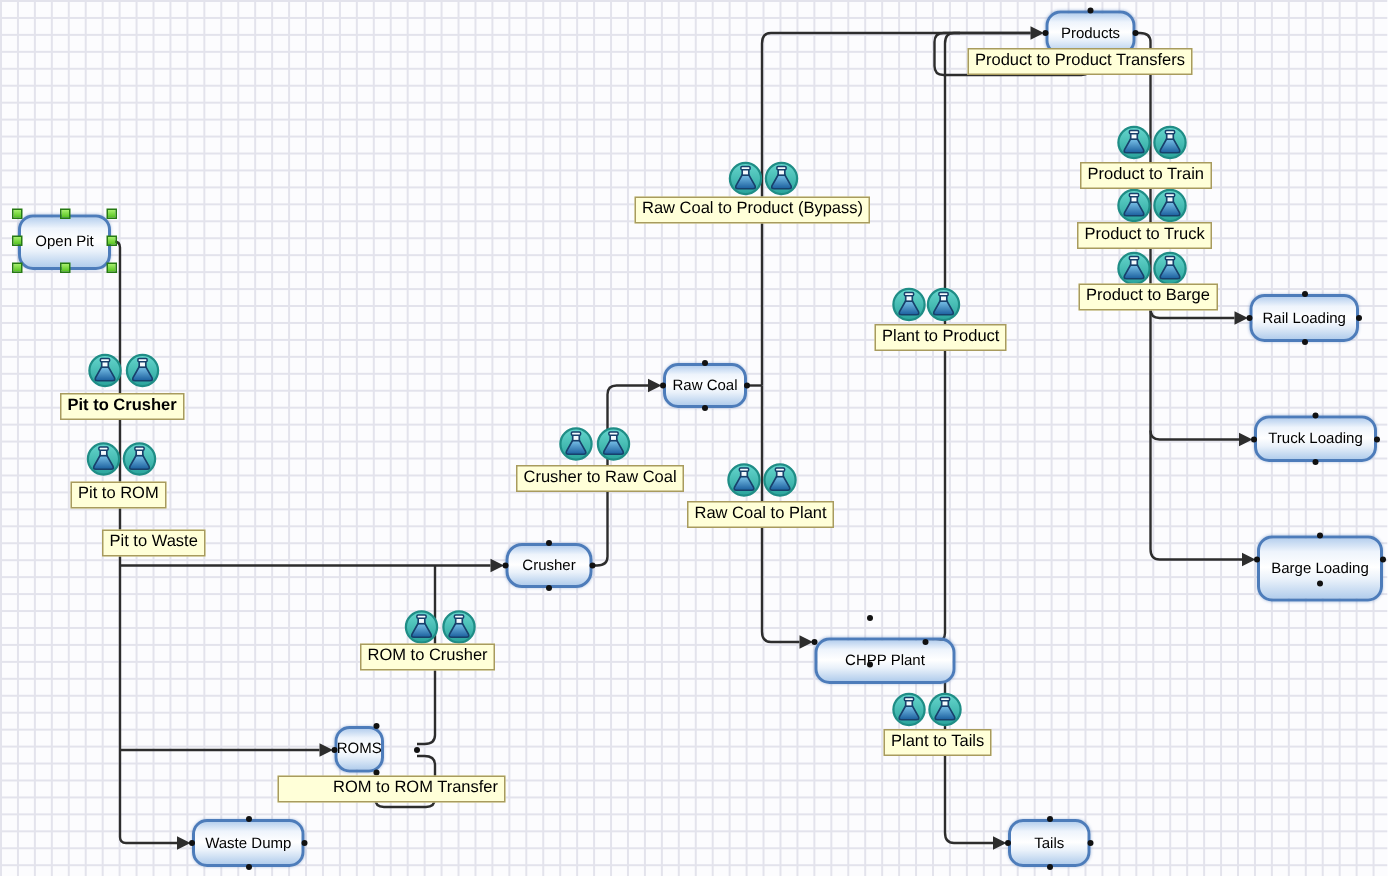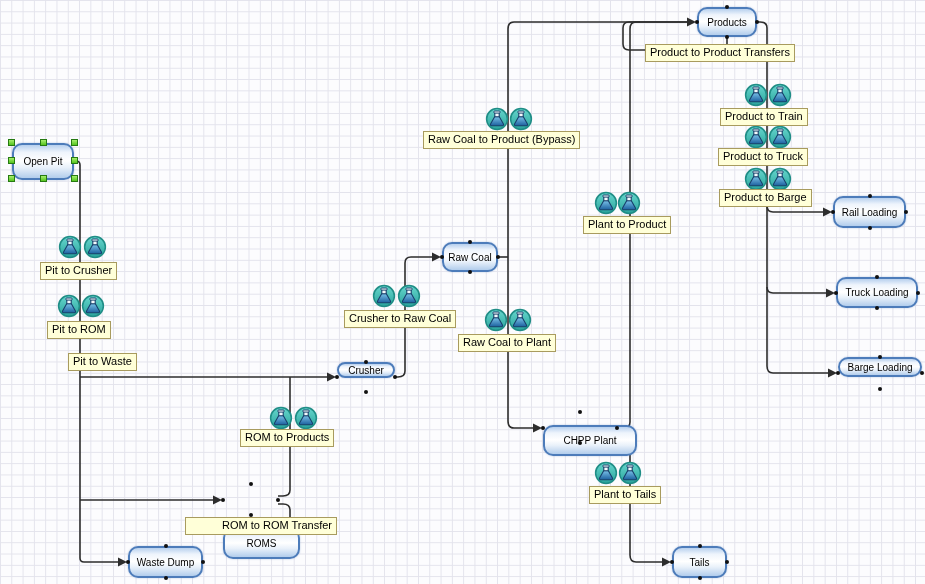--- a/index.html
+++ b/index.html
@@ -78,31 +78,31 @@
     </svg>
 <div class="node" style="left: 12px; top: 143px; width: 62px; height: 37px;">Open Pit</div>
     <div class="handle" style="left: 8px; top: 139px;"></div>
     <div class="handle" style="left: 8px; top: 157px;"></div>
     <div class="handle" style="left: 8px; top: 175px;"></div>
     <div class="handle" style="left: 39.5px; top: 139px;"></div>
     <div class="handle" style="left: 39.5px; top: 175px;"></div>
     <div class="handle" style="left: 71px; top: 139px;"></div>
     <div class="handle" style="left: 71px; top: 157px;"></div>
     <div class="handle" style="left: 71px; top: 175px;"></div>
-    <div class="node" style="left: 223px; top: 484px; width: 77px; height: 31px; margin-top: 44px;">ROMS</div>
+    <div class="node" style="left: 223px; top: 484px; width: 33px; height: 31px;">ROMS</div>
     <div class="port" style="left: 248.5px; top: 482px; background: rgb(17, 17, 17);"></div>
     <div class="port" style="left: 248.5px; top: 513px; background: rgb(17, 17, 17);"></div>
     <div class="port" style="left: 221px; top: 497.5px; background: rgb(17, 17, 17);"></div>
     <div class="port" style="left: 276px; top: 497.5px; background: rgb(17, 17, 17);"></div>
     <div class="node" style="left: 128px; top: 546px; width: 75px; height: 32px;">Waste Dump</div>
     <div class="port" style="left: 163.5px; top: 544px; background: rgb(17, 17, 17);"></div>
     <div class="port" style="left: 163.5px; top: 576px; background: rgb(17, 17, 17);"></div>
     <div class="port" style="left: 126px; top: 560px; background: rgb(17, 17, 17);"></div>
     <div class="port" style="left: 201px; top: 560px; background: rgb(17, 17, 17);"></div>
-    <div class="node" style="left: 337px; top: 362px; width: 58px; height: 16px;">Crusher</div>
+    <div class="node" style="left: 337px; top: 362px; width: 58px; height: 30px; border-radius: 11px;">Crusher</div>
     <div class="port" style="left: 364px; top: 360px; background: rgb(17, 17, 17);"></div>
     <div class="port" style="left: 364px; top: 390px; background: rgb(17, 17, 17);"></div>
     <div class="port" style="left: 335px; top: 375px; background: rgb(17, 17, 17);"></div>
     <div class="port" style="left: 393px; top: 375px; background: rgb(17, 17, 17);"></div>
     <div class="node" style="left: 442px; top: 242px; width: 56px; height: 30px;">Raw Coal</div>
     <div class="port" style="left: 468px; top: 240px; background: rgb(17, 17, 17);"></div>
     <div class="port" style="left: 468px; top: 270px; background: rgb(17, 17, 17);"></div>
     <div class="port" style="left: 440px; top: 255px; background: rgb(17, 17, 17);"></div>
     <div class="port" style="left: 496px; top: 255px; background: rgb(17, 17, 17);"></div>
     <div class="node" style="left: 543px; top: 425px; width: 94px; height: 31px;">CHPP Plant</div>
@@ -123,38 +123,38 @@
     <div class="node" style="left: 833px; top: 196px; width: 73px; height: 32px;">Rail Loading</div>
     <div class="port" style="left: 867.5px; top: 194px; background: rgb(17, 17, 17);"></div>
     <div class="port" style="left: 867.5px; top: 226px; background: rgb(17, 17, 17);"></div>
     <div class="port" style="left: 831px; top: 210px; background: rgb(17, 17, 17);"></div>
     <div class="port" style="left: 904px; top: 210px; background: rgb(17, 17, 17);"></div>
     <div class="node" style="left: 836px; top: 277px; width: 82px; height: 31px;">Truck Loading</div>
     <div class="port" style="left: 875px; top: 275px; background: rgb(17, 17, 17);"></div>
     <div class="port" style="left: 875px; top: 306px; background: rgb(17, 17, 17);"></div>
     <div class="port" style="left: 834px; top: 290.5px; background: rgb(17, 17, 17);"></div>
     <div class="port" style="left: 916px; top: 290.5px; background: rgb(17, 17, 17);"></div>
-    <div class="node" style="left: 838px; top: 357px; width: 84px; height: 20px;">Barge Loading</div>
+    <div class="node" style="left: 838px; top: 357px; width: 84px; height: 44px;">Barge Loading</div>
     <div class="port" style="left: 878px; top: 355px; background: rgb(17, 17, 17);"></div>
     <div class="port" style="left: 878px; top: 387px; background: rgb(17, 17, 17);"></div>
     <div class="port" style="left: 836px; top: 371px; background: rgb(17, 17, 17);"></div>
     <div class="port" style="left: 920px; top: 371px; background: rgb(17, 17, 17);"></div>
     <svg class="flask-icon" width="24" height="24" viewBox="-12 -12 24 24" style="left: 58px; top: 235px; position: absolute;">
       <circle cx="0" cy="0" r="10.4" fill="url(#gradCircle)" stroke="#1f8d86" stroke-width="1.5"></circle>
       <path d="M-2.2,-2.5 L-6.3,4.8 Q-7.2,6.8 -5,6.8 L5,6.8 Q7.2,6.8 6.3,4.8 L2.2,-2.5 Z" fill="url(#gradLiquid)" stroke="#17406b" stroke-width="1.1"></path>
       <rect x="-2.2" y="-7.2" width="4.4" height="5" fill="#f4fafd" stroke="#17406b" stroke-width="1.1"></rect>
       <rect x="-3.1" y="-8" width="6.2" height="2.1" rx="0.8" fill="#f4fafd" stroke="#17406b" stroke-width="1"></rect>
     </svg>
     <svg class="flask-icon" width="24" height="24" viewBox="-12 -12 24 24" style="left: 83px; top: 235px; position: absolute;">
       <circle cx="0" cy="0" r="10.4" fill="url(#gradCircle)" stroke="#1f8d86" stroke-width="1.5"></circle>
       <path d="M-2.2,-2.5 L-6.3,4.8 Q-7.2,6.8 -5,6.8 L5,6.8 Q7.2,6.8 6.3,4.8 L2.2,-2.5 Z" fill="url(#gradLiquid)" stroke="#17406b" stroke-width="1.1"></path>
       <rect x="-2.2" y="-7.2" width="4.4" height="5" fill="#f4fafd" stroke="#17406b" stroke-width="1.1"></rect>
       <rect x="-3.1" y="-8" width="6.2" height="2.1" rx="0.8" fill="#f4fafd" stroke="#17406b" stroke-width="1"></rect>
     </svg>
-    <div class="edge-label" style="left: 40px; top: 262px;">Pit to Crusher</div>
+    <div class="edge-label" style="left: 40px; top: 262px; font-weight: bold;">Pit to Crusher</div>
     <svg class="flask-icon" width="24" height="24" viewBox="-12 -12 24 24" style="left: 57px; top: 294px; position: absolute;">
       <circle cx="0" cy="0" r="10.4" fill="url(#gradCircle)" stroke="#1f8d86" stroke-width="1.5"></circle>
       <path d="M-2.2,-2.5 L-6.3,4.8 Q-7.2,6.8 -5,6.8 L5,6.8 Q7.2,6.8 6.3,4.8 L2.2,-2.5 Z" fill="url(#gradLiquid)" stroke="#17406b" stroke-width="1.1"></path>
       <rect x="-2.2" y="-7.2" width="4.4" height="5" fill="#f4fafd" stroke="#17406b" stroke-width="1.1"></rect>
       <rect x="-3.1" y="-8" width="6.2" height="2.1" rx="0.8" fill="#f4fafd" stroke="#17406b" stroke-width="1"></rect>
     </svg>
     <svg class="flask-icon" width="24" height="24" viewBox="-12 -12 24 24" style="left: 81px; top: 294px; position: absolute;">
       <circle cx="0" cy="0" r="10.4" fill="url(#gradCircle)" stroke="#1f8d86" stroke-width="1.5"></circle>
       <path d="M-2.2,-2.5 L-6.3,4.8 Q-7.2,6.8 -5,6.8 L5,6.8 Q7.2,6.8 6.3,4.8 L2.2,-2.5 Z" fill="url(#gradLiquid)" stroke="#17406b" stroke-width="1.1"></path>
       <rect x="-2.2" y="-7.2" width="4.4" height="5" fill="#f4fafd" stroke="#17406b" stroke-width="1.1"></rect>
@@ -167,21 +167,21 @@
       <path d="M-2.2,-2.5 L-6.3,4.8 Q-7.2,6.8 -5,6.8 L5,6.8 Q7.2,6.8 6.3,4.8 L2.2,-2.5 Z" fill="url(#gradLiquid)" stroke="#17406b" stroke-width="1.1"></path>
       <rect x="-2.2" y="-7.2" width="4.4" height="5" fill="#f4fafd" stroke="#17406b" stroke-width="1.1"></rect>
       <rect x="-3.1" y="-8" width="6.2" height="2.1" rx="0.8" fill="#f4fafd" stroke="#17406b" stroke-width="1"></rect>
     </svg>
     <svg class="flask-icon" width="24" height="24" viewBox="-12 -12 24 24" style="left: 294px; top: 406px; position: absolute;">
       <circle cx="0" cy="0" r="10.4" fill="url(#gradCircle)" stroke="#1f8d86" stroke-width="1.5"></circle>
       <path d="M-2.2,-2.5 L-6.3,4.8 Q-7.2,6.8 -5,6.8 L5,6.8 Q7.2,6.8 6.3,4.8 L2.2,-2.5 Z" fill="url(#gradLiquid)" stroke="#17406b" stroke-width="1.1"></path>
       <rect x="-2.2" y="-7.2" width="4.4" height="5" fill="#f4fafd" stroke="#17406b" stroke-width="1.1"></rect>
       <rect x="-3.1" y="-8" width="6.2" height="2.1" rx="0.8" fill="#f4fafd" stroke="#17406b" stroke-width="1"></rect>
     </svg>
-    <div class="edge-label" style="left: 240px; top: 429px;">ROM to Products</div>
+    <div class="edge-label" style="left: 240px; top: 429px;">ROM to Crusher</div>
     <div class="edge-label" style="left: 185px; top: 517px; padding-left: 36px;">ROM to ROM Transfer</div>
     <svg class="flask-icon" width="24" height="24" viewBox="-12 -12 24 24" style="left: 372px; top: 284px; position: absolute;">
       <circle cx="0" cy="0" r="10.4" fill="url(#gradCircle)" stroke="#1f8d86" stroke-width="1.5"></circle>
       <path d="M-2.2,-2.5 L-6.3,4.8 Q-7.2,6.8 -5,6.8 L5,6.8 Q7.2,6.8 6.3,4.8 L2.2,-2.5 Z" fill="url(#gradLiquid)" stroke="#17406b" stroke-width="1.1"></path>
       <rect x="-2.2" y="-7.2" width="4.4" height="5" fill="#f4fafd" stroke="#17406b" stroke-width="1.1"></rect>
       <rect x="-3.1" y="-8" width="6.2" height="2.1" rx="0.8" fill="#f4fafd" stroke="#17406b" stroke-width="1"></rect>
     </svg>
     <svg class="flask-icon" width="24" height="24" viewBox="-12 -12 24 24" style="left: 397px; top: 284px; position: absolute;">
       <circle cx="0" cy="0" r="10.4" fill="url(#gradCircle)" stroke="#1f8d86" stroke-width="1.5"></circle>
       <path d="M-2.2,-2.5 L-6.3,4.8 Q-7.2,6.8 -5,6.8 L5,6.8 Q7.2,6.8 6.3,4.8 L2.2,-2.5 Z" fill="url(#gradLiquid)" stroke="#17406b" stroke-width="1.1"></path>
@@ -234,21 +234,21 @@
       <rect x="-2.2" y="-7.2" width="4.4" height="5" fill="#f4fafd" stroke="#17406b" stroke-width="1.1"></rect>
       <rect x="-3.1" y="-8" width="6.2" height="2.1" rx="0.8" fill="#f4fafd" stroke="#17406b" stroke-width="1"></rect>
     </svg>
     <svg class="flask-icon" width="24" height="24" viewBox="-12 -12 24 24" style="left: 618px; top: 461px; position: absolute;">
       <circle cx="0" cy="0" r="10.4" fill="url(#gradCircle)" stroke="#1f8d86" stroke-width="1.5"></circle>
       <path d="M-2.2,-2.5 L-6.3,4.8 Q-7.2,6.8 -5,6.8 L5,6.8 Q7.2,6.8 6.3,4.8 L2.2,-2.5 Z" fill="url(#gradLiquid)" stroke="#17406b" stroke-width="1.1"></path>
       <rect x="-2.2" y="-7.2" width="4.4" height="5" fill="#f4fafd" stroke="#17406b" stroke-width="1.1"></rect>
       <rect x="-3.1" y="-8" width="6.2" height="2.1" rx="0.8" fill="#f4fafd" stroke="#17406b" stroke-width="1"></rect>
     </svg>
     <div class="edge-label" style="left: 589px; top: 486px;">Plant to Tails</div>
-    <div class="edge-label" style="left: 645px; top: 44px;">Product to Product Transfers</div>
+    <div class="edge-label" style="left: 645px; top: 32px;">Product to Product Transfers</div>
     <svg class="flask-icon" width="24" height="24" viewBox="-12 -12 24 24" style="left: 744px; top: 83px; position: absolute;">
       <circle cx="0" cy="0" r="10.4" fill="url(#gradCircle)" stroke="#1f8d86" stroke-width="1.5"></circle>
       <path d="M-2.2,-2.5 L-6.3,4.8 Q-7.2,6.8 -5,6.8 L5,6.8 Q7.2,6.8 6.3,4.8 L2.2,-2.5 Z" fill="url(#gradLiquid)" stroke="#17406b" stroke-width="1.1"></path>
       <rect x="-2.2" y="-7.2" width="4.4" height="5" fill="#f4fafd" stroke="#17406b" stroke-width="1.1"></rect>
       <rect x="-3.1" y="-8" width="6.2" height="2.1" rx="0.8" fill="#f4fafd" stroke="#17406b" stroke-width="1"></rect>
     </svg>
     <svg class="flask-icon" width="24" height="24" viewBox="-12 -12 24 24" style="left: 768px; top: 83px; position: absolute;">
       <circle cx="0" cy="0" r="10.4" fill="url(#gradCircle)" stroke="#1f8d86" stroke-width="1.5"></circle>
       <path d="M-2.2,-2.5 L-6.3,4.8 Q-7.2,6.8 -5,6.8 L5,6.8 Q7.2,6.8 6.3,4.8 L2.2,-2.5 Z" fill="url(#gradLiquid)" stroke="#17406b" stroke-width="1.1"></path>
       <rect x="-2.2" y="-7.2" width="4.4" height="5" fill="#f4fafd" stroke="#17406b" stroke-width="1.1"></rect>

